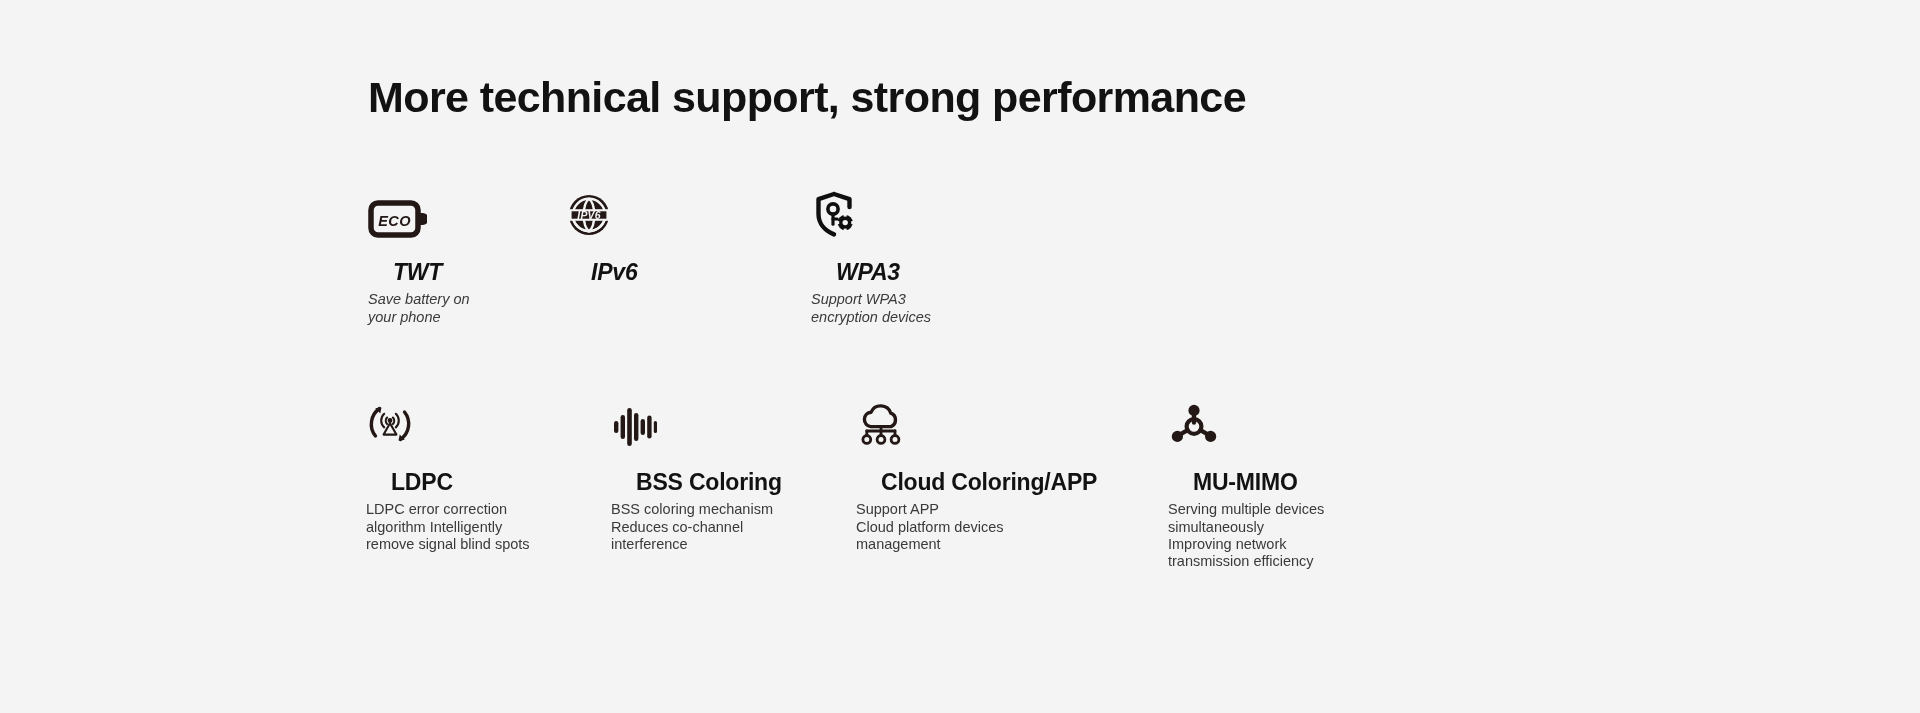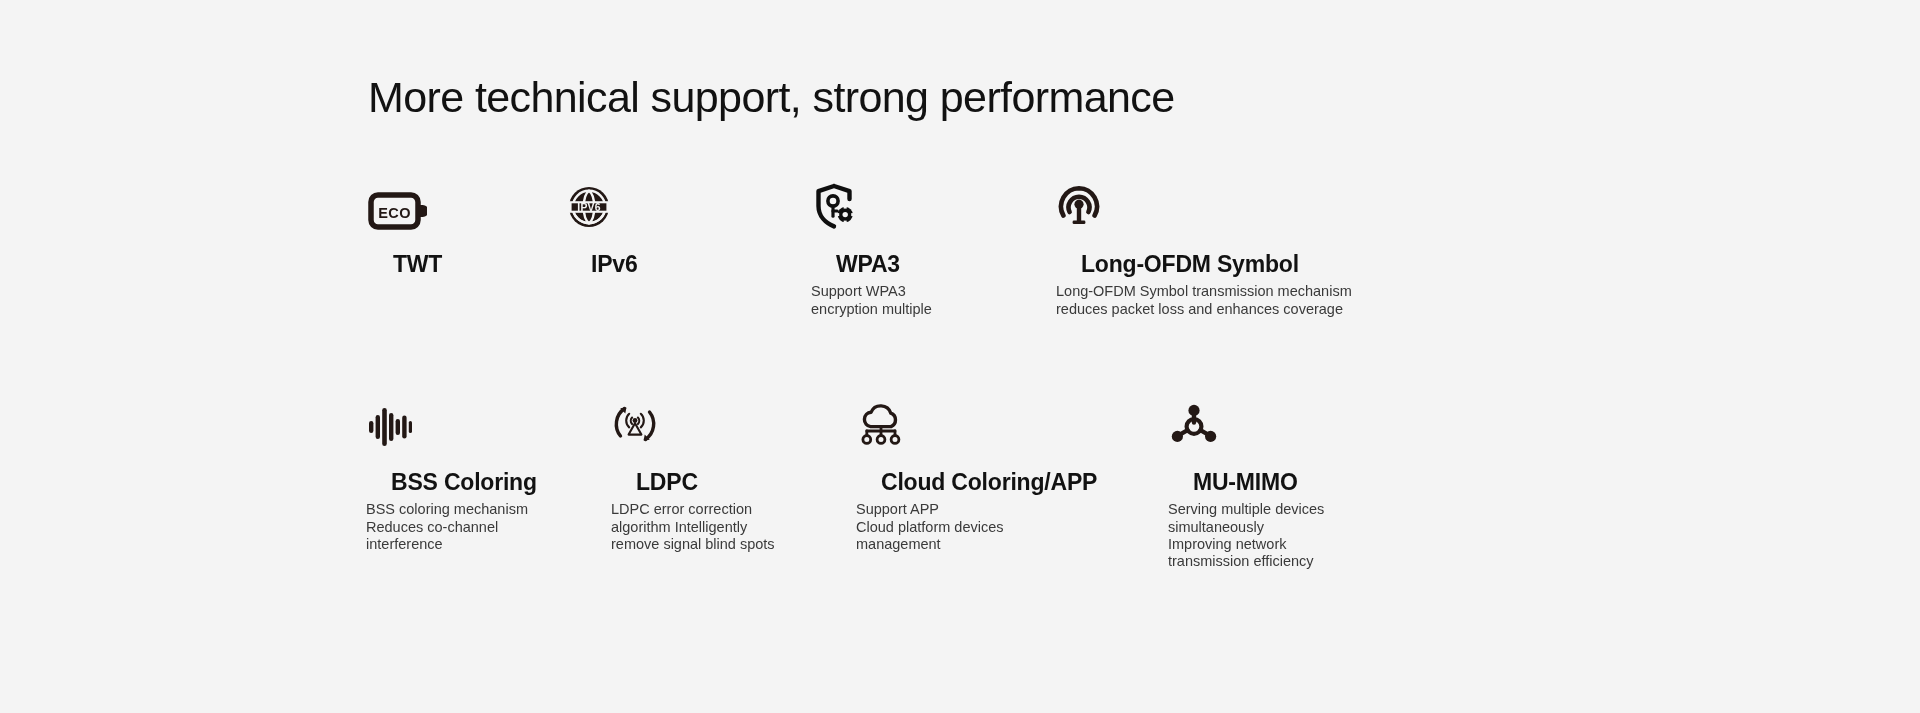--- a/index.html
+++ b/index.html
@@ -17,32 +17,32 @@
   .page {
     position: relative;
     width: 1920px;
     height: 713px;
   }
   .section-title {
     position: absolute;
     left: 368px;
     top: 76px;
     font-size: 43px;
-    font-weight: 400;
+    font-weight: 700;
     letter-spacing: -0.6px;
     color: #121212;
     white-space: nowrap;
     line-height: 1;
   }
   .grid-row {
     position: absolute;
     display: flex;
     align-items: flex-start;
   }
-  .row-1 { left: 368px; top: 180px; }
+  .row-1 { left: 368px; top: 188px; font-style: italic; }
   .row-2 { left: 366px; top: 398px; }
 
   .feature {
     position: relative;
   }
   .feature-icon {
     height: 50px;
     display: flex;
     align-items: flex-end;
     margin-bottom: 22px;
@@ -77,20 +77,22 @@
 
     <div class="feature w-198" style="width:198px">
       <div class="feature-icon">
         <svg width="59" height="38" viewBox="0 0 59 38">
           <rect x="3" y="3" width="47" height="32" rx="7" ry="7" fill="none" stroke="#231815" stroke-width="5.5"></rect>
           <path d="M50.5 13 h4.2 a4.2 4.2 0 0 1 0 12 h-4.2 z" fill="#231815"></path>
           <text x="26.5" y="25.5" text-anchor="middle" font-family="'Liberation Sans', sans-serif" font-size="14.5" font-weight="700" fill="#231815" letter-spacing="0.4">ECO</text>
         </svg>
       </div>
       <div class="feature-title">TWT</div>
+      <div class="feature-desc">Save battery on
+your phone</div>
     </div>
 
     <div class="feature" style="width:245px">
       <div class="feature-icon">
         <svg width="46" height="46" viewBox="0 0 46 46">
           <circle cx="23" cy="23" r="20" fill="#231815"></circle>
           <circle cx="23" cy="23" r="16.2" fill="none" stroke="#f4f4f4" stroke-width="2.4"></circle>
           <path d="M6.8 23 a16.2 16.2 0 0 0 32.4 0" fill="none" stroke="#f4f4f4" stroke-width="2.4"></path>
           <path d="M23 6.8 C16 12 16 34 23 39.2 C30 34 30 12 23 6.8 Z" fill="none" stroke="#f4f4f4" stroke-width="2.4"></path>
           <rect x="3" y="17.2" width="40" height="11.6" fill="#f4f4f4"></rect>
@@ -116,61 +118,27 @@
               <rect x="-1.5" y="-10" width="3" height="4"></rect>
               <rect x="-1.5" y="6" width="3" height="4"></rect>
               <rect x="-10" y="-1.5" width="4" height="3"></rect>
               <rect x="6" y="-1.5" width="4" height="3"></rect>
             </g>
           </g>
         </svg>
       </div>
       <div class="feature-title">WPA3</div>
       <div class="feature-desc">Support WPA3
-encryption multiple</div>
-    </div>
-
-    <div class="feature" style="width:340px">
-      <div class="feature-icon">
-        <svg width="46" height="48" viewBox="0 0 46 48">
-          <path d="M7.4 33.5 A18.3 18.3 0 0 1 23 6.2 A18.3 18.3 0 0 1 38.6 33.5" fill="none" stroke="#231815" stroke-width="4.6" stroke-linecap="round"></path>
-          <path d="M13.6 30 A10.6 10.6 0 0 1 23 14.8 A10.6 10.6 0 0 1 32.4 30" fill="none" stroke="#231815" stroke-width="4.6" stroke-linecap="round"></path>
-          <circle cx="23" cy="22.3" r="4.6" fill="#231815"></circle>
-          <rect x="20.8" y="22.3" width="4.4" height="19" fill="#231815"></rect>
-          <rect x="16.6" y="38.5" width="12.8" height="3.6" rx="1.4" fill="#231815"></rect>
-        </svg>
-      </div>
-      <div class="feature-title">Long-OFDM Symbol</div>
-      <div class="feature-desc">Long-OFDM Symbol transmission mechanism
-reduces packet loss and enhances coverage</div>
-    </div>
+encryption devices</div>
+    </div>
+
 
   </div>
 
   <div class="grid-row row-2">
-
-    <div class="feature" style="width:245px">
-      <div class="feature-icon">
-        <svg width="46" height="46" viewBox="0 0 46 46">
-          <g fill="#231815">
-            <rect x="3" y="19" width="4.4" height="12" rx="2.2"></rect>
-            <rect x="9.6" y="13" width="4.4" height="24" rx="2.2"></rect>
-            <rect x="16.2" y="6" width="4.6" height="38" rx="2.3"></rect>
-            <rect x="23" y="11" width="4.4" height="28" rx="2.2"></rect>
-            <rect x="29.6" y="17" width="4.4" height="16" rx="2.2"></rect>
-            <rect x="36.2" y="13.5" width="4.4" height="23" rx="2.2"></rect>
-            <rect x="42.8" y="19" width="3.2" height="12" rx="1.6"></rect>
-          </g>
-        </svg>
-      </div>
-      <div class="feature-title">BSS Coloring</div>
-      <div class="feature-desc">BSS coloring mechanism
-Reduces co-channel
-interference</div>
-    </div>
 
     <div class="feature" style="width:245px">
       <div class="feature-icon">
         <svg width="48" height="48" viewBox="0 0 48 48">
           <path d="M13.5 8.5 A19 19 0 0 0 9.5 36" fill="none" stroke="#231815" stroke-width="3.4" stroke-linecap="round"></path>
           <path d="M34.5 39.5 A19 19 0 0 0 38.5 12" fill="none" stroke="#231815" stroke-width="3.4" stroke-linecap="round"></path>
           <path d="M9.2 8.2 L15.4 7.4 L14.3 13.6 Z" fill="#231815"></path>
           <path d="M38.8 39.8 L32.6 40.6 L33.7 34.4 Z" fill="#231815"></path>
           <g fill="none" stroke="#231815" stroke-width="2.1" stroke-linecap="round">
             <path d="M18.2 13.8 A9.2 9.2 0 0 0 18.2 27.4"></path>
@@ -181,20 +149,40 @@
           <circle cx="24" cy="20.5" r="2.4" fill="#231815"></circle>
           <path d="M24 23.2 L30.4 34.6 L17.6 34.6 Z" fill="none" stroke="#231815" stroke-width="2.1" stroke-linejoin="round"></path>
         </svg>
       </div>
       <div class="feature-title">LDPC</div>
       <div class="feature-desc">LDPC error correction
 algorithm Intelligently
 remove signal blind spots</div>
     </div>
 
+    <div class="feature" style="width:245px">
+      <div class="feature-icon">
+        <svg width="46" height="46" viewBox="0 0 46 46">
+          <g fill="#231815">
+            <rect x="3" y="19" width="4.4" height="12" rx="2.2"></rect>
+            <rect x="9.6" y="13" width="4.4" height="24" rx="2.2"></rect>
+            <rect x="16.2" y="6" width="4.6" height="38" rx="2.3"></rect>
+            <rect x="23" y="11" width="4.4" height="28" rx="2.2"></rect>
+            <rect x="29.6" y="17" width="4.4" height="16" rx="2.2"></rect>
+            <rect x="36.2" y="13.5" width="4.4" height="23" rx="2.2"></rect>
+            <rect x="42.8" y="19" width="3.2" height="12" rx="1.6"></rect>
+          </g>
+        </svg>
+      </div>
+      <div class="feature-title">BSS Coloring</div>
+      <div class="feature-desc">BSS coloring mechanism
+Reduces co-channel
+interference</div>
+    </div>
+
     <div class="feature" style="width:312px">
       <div class="feature-icon">
         <svg width="50" height="48" viewBox="0 0 50 48">
           <path d="M14.6 26.6 A7.2 7.2 0 0 1 15 12.3 A10.6 10.6 0 0 1 34.8 13.2 A7.2 7.2 0 0 1 35 26.6 Z" fill="none" stroke="#231815" stroke-width="3.4" stroke-linejoin="round"></path>
           <path d="M25 26.6 L25 35.5" fill="none" stroke="#231815" stroke-width="2.8" stroke-linecap="round"></path>
           <path d="M10.8 31 L39 31" fill="none" stroke="#231815" stroke-width="2.8" stroke-linecap="round"></path>
           <path d="M10.8 31 L10.8 35.5 M39 31 L39 35.5" fill="none" stroke="#231815" stroke-width="2.8" stroke-linecap="round"></path>
           <circle cx="10.8" cy="39.4" r="3.9" fill="none" stroke="#231815" stroke-width="2.8"></circle>
           <circle cx="25" cy="39.4" r="3.9" fill="none" stroke="#231815" stroke-width="2.8"></circle>
           <circle cx="39" cy="39.4" r="3.9" fill="none" stroke="#231815" stroke-width="2.8"></circle>

